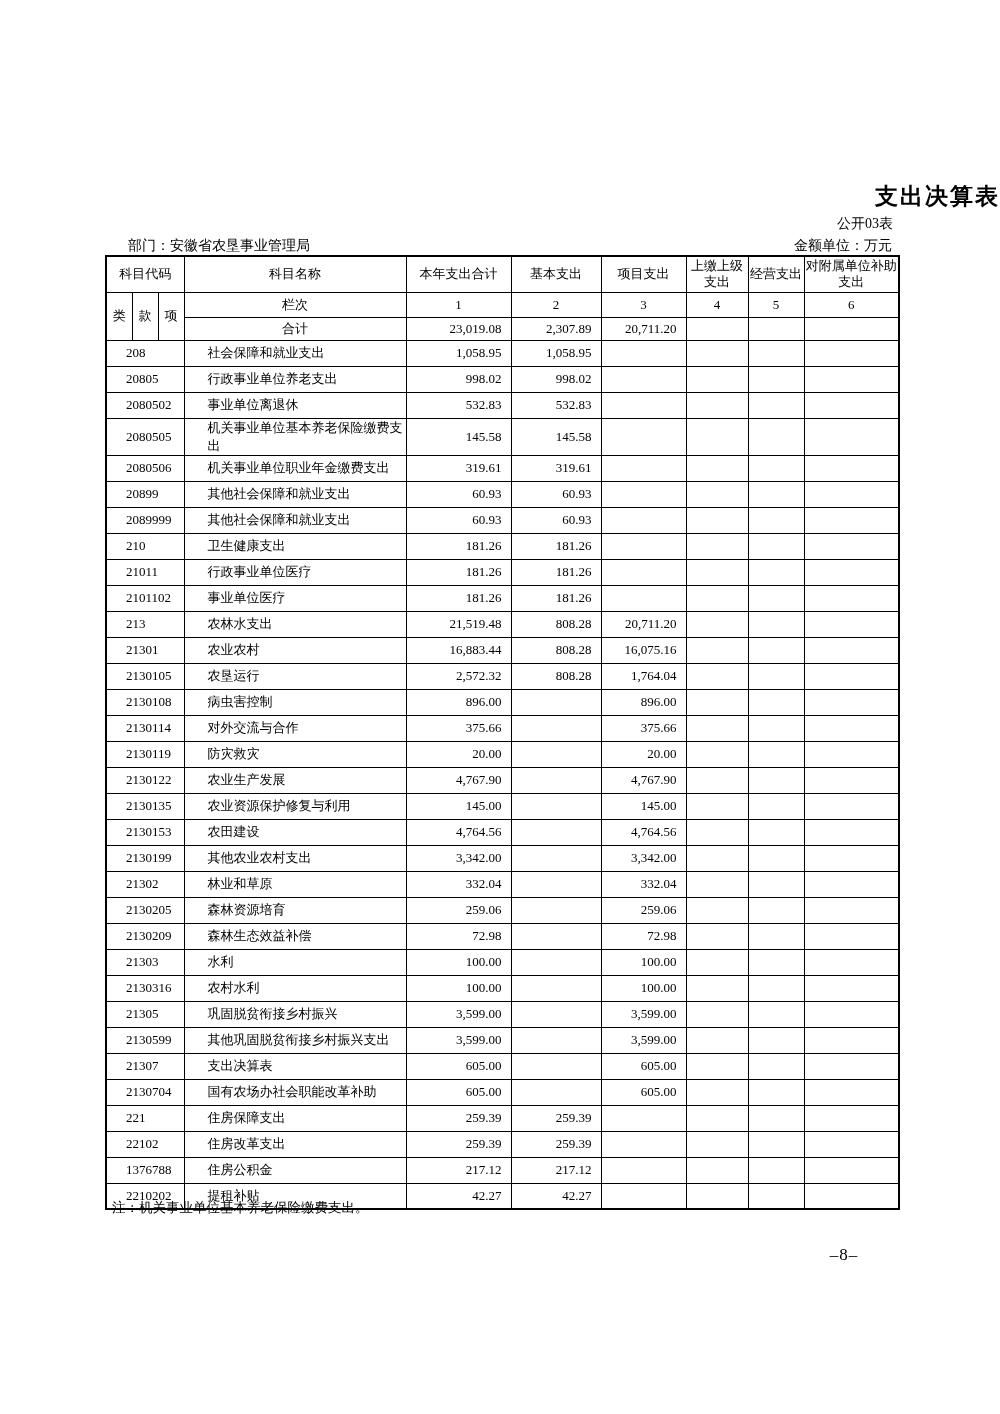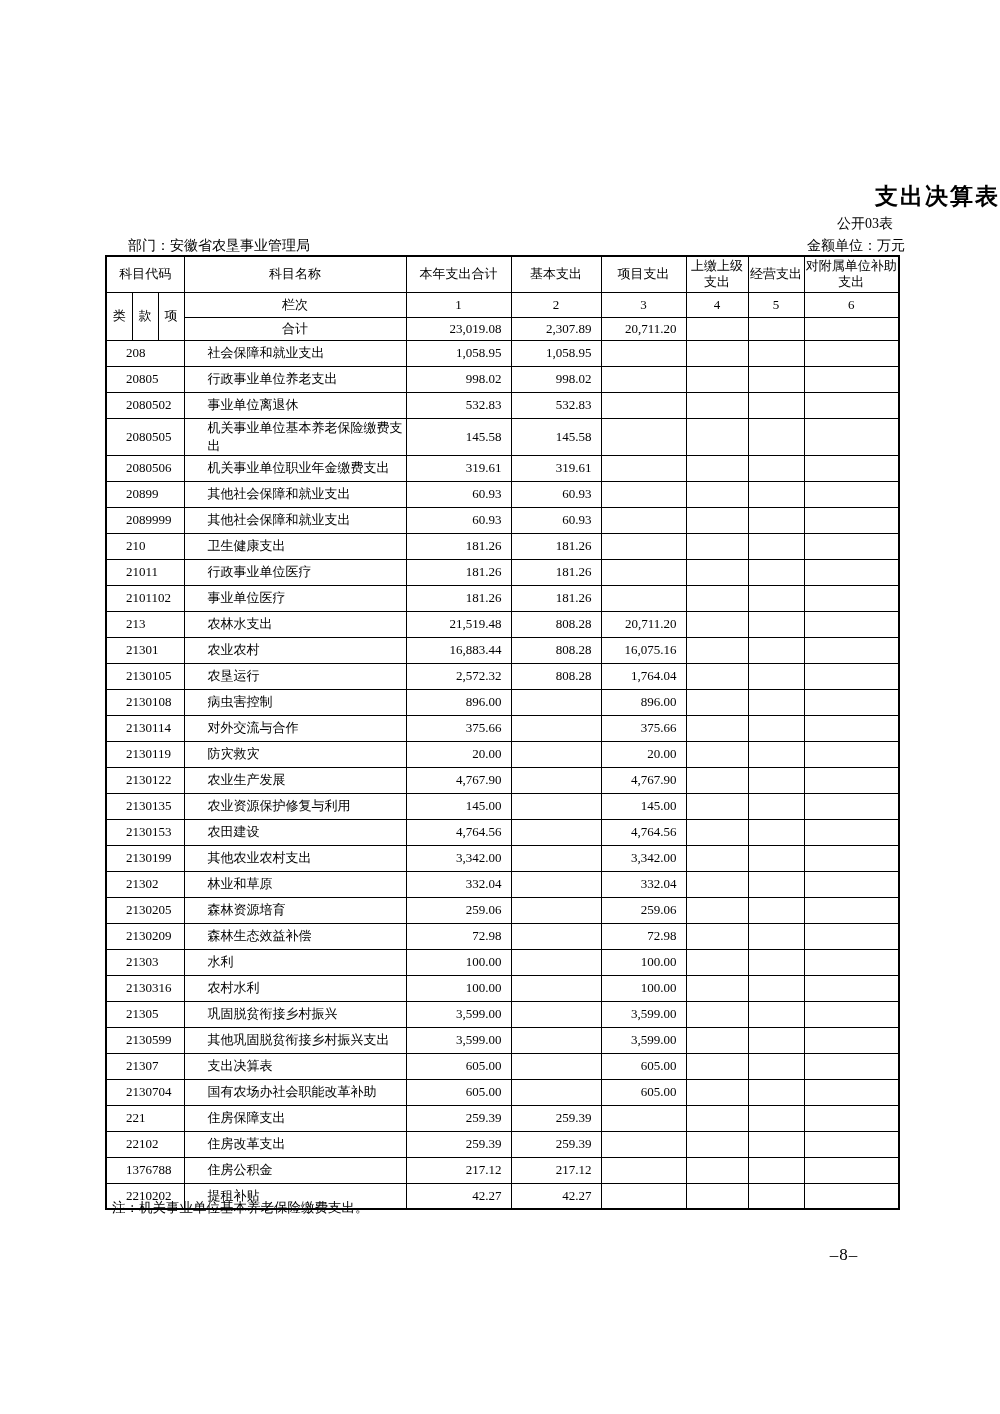--- a/index.html
+++ b/index.html
@@ -15,21 +15,21 @@
     position:absolute;top:181px;left:0;width:100%;
     text-align:right;font-size:23px;font-weight:bold;letter-spacing:2px;
   }
   .form-label{
     position:absolute;top:215px;right:107px;font-size:14px;
   }
   .dept{
     position:absolute;top:237px;left:128px;font-size:14px;
   }
   .unit{
-    position:absolute;top:237px;right:95px;font-size:14px;
+    position:absolute;top:237px;right:108px;font-size:14px;
   }
   table.fin{
     position:absolute;top:255px;left:105px;
     width:793px;
     border-collapse:collapse;table-layout:fixed;
     font-size:13px;
     border:2px solid #000;
   }
   .fin th,.fin td{
     border:1px solid #000;

